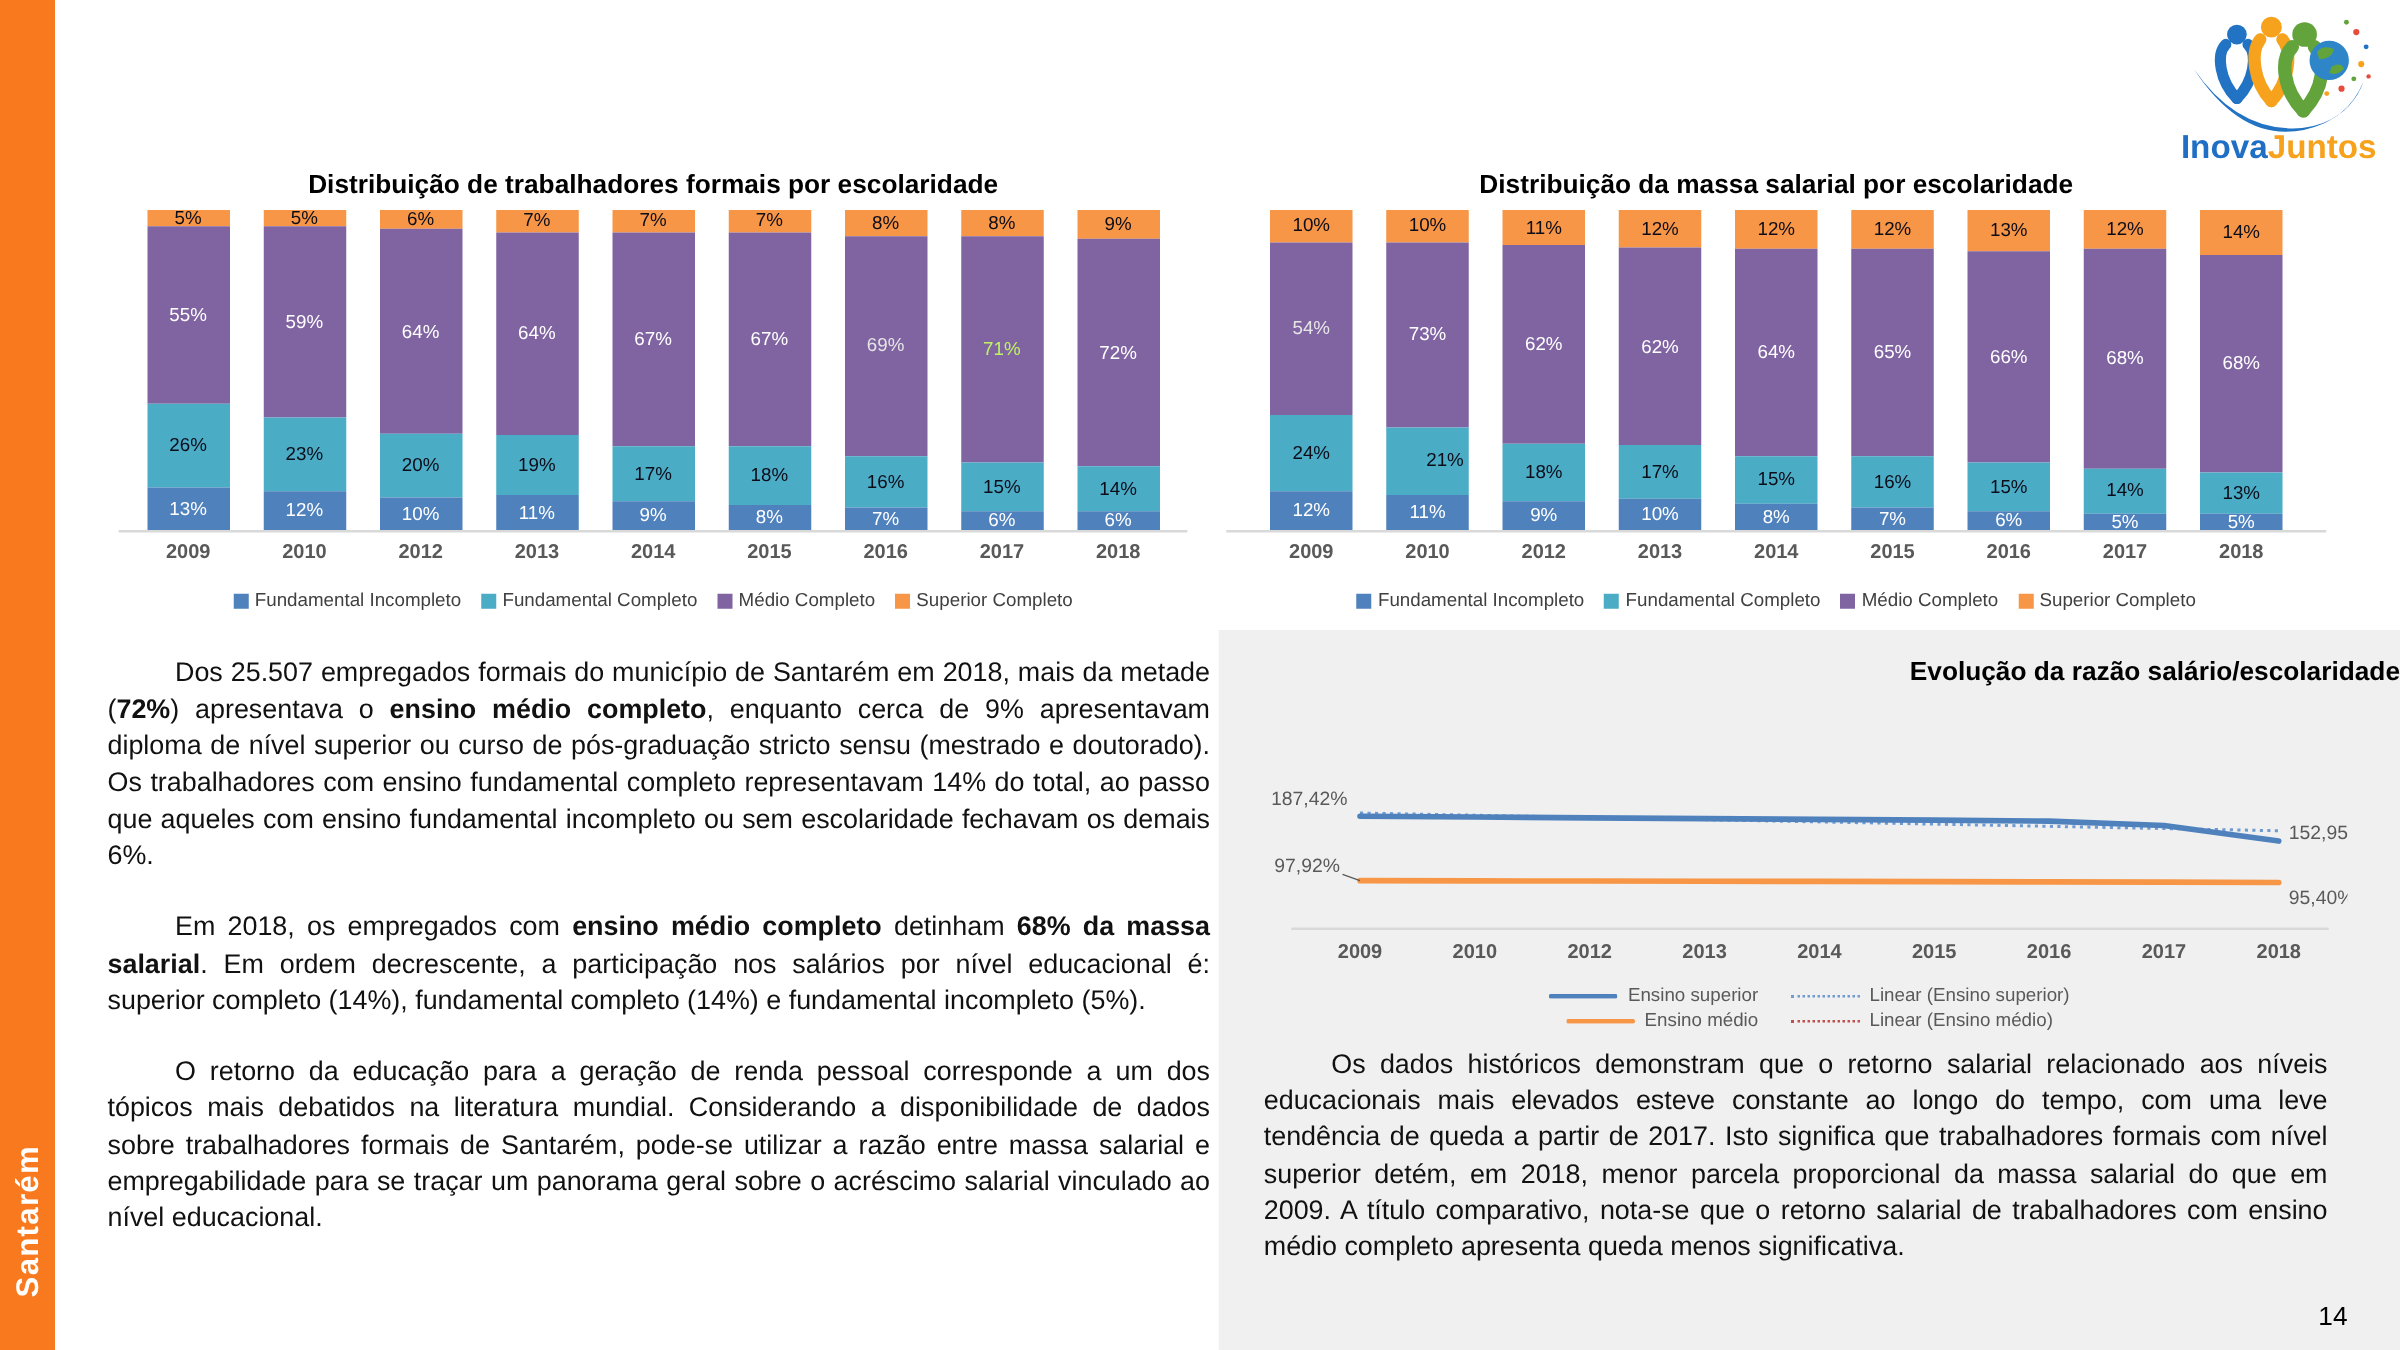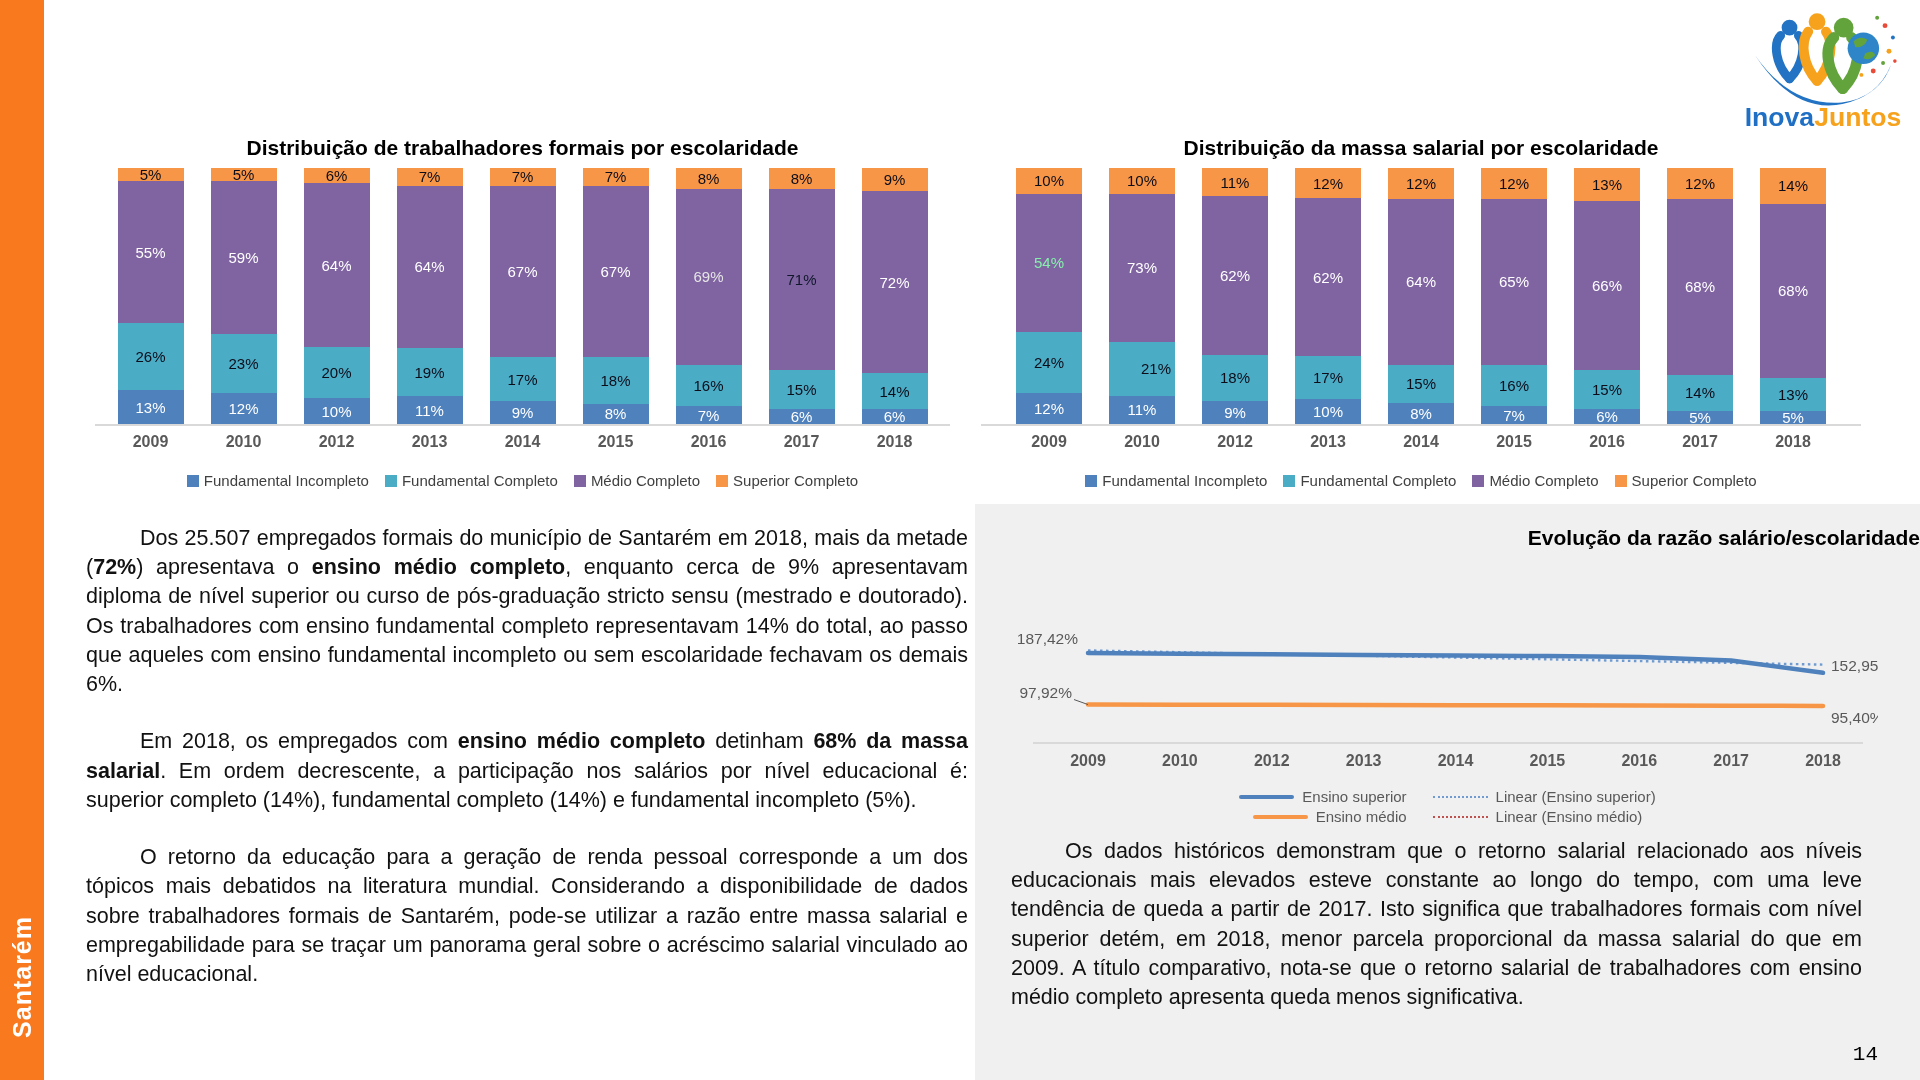--- a/index.html
+++ b/index.html
@@ -47,21 +47,21 @@
   .rl-item { display:flex; align-items:center; gap:8px; font-size:15px; color:#595959; white-space:nowrap; }
   .rl-line { width:55px; height:0; border-top:4px solid; border-radius:2px; }
   .rl-dots { width:55px; height:0; border-top:2px dotted; }
 
   
   .left-text { position:absolute; left:86px; top:524px; width:882px; font-size:21.5px; line-height:1.36; text-align:justify; }
   .left-text p { text-indent:54px; margin-bottom:28px; }
   .right-text { margin-top:12px; padding:0 58px 0 36px; font-size:21.5px; line-height:1.36; text-align:justify; }
   .right-text p { text-indent:54px; }
 
-  .page-number { position:absolute; right:42px; bottom:14px; font-size:21px; color:#000;font-family:Liberation Mono, monospace; }
+  .page-number { position:absolute; right:42px; bottom:14px; font-size:21px; color:#000; }
 </style>
 </head>
 <body>
 
 <div class="slide">
 
   <div class="sidebar">
     <div class="sidebar-label-wrap">
       <span>Santarém</span>
     </div>
@@ -142,21 +142,21 @@
         </div>
         <div class="bar-col">
           <div class="seg" style="height: 7%; background: rgb(79, 129, 189); color: rgb(255, 255, 255);">7%</div>
           <div class="seg" style="height: 16%; background: rgb(75, 172, 198); color: rgb(13, 13, 26);">16%</div>
           <div class="seg" style="height: 69%; background: rgb(128, 100, 162); color: #e5e5e5;">69%</div>
           <div class="seg" style="height: 8%; background: rgb(247, 150, 70); color: rgb(13, 13, 26);">8%</div>
         </div>
         <div class="bar-col">
           <div class="seg" style="height: 6%; background: rgb(79, 129, 189); color: rgb(255, 255, 255);">6%</div>
           <div class="seg" style="height: 15%; background: rgb(75, 172, 198); color: rgb(13, 13, 26);">15%</div>
-          <div class="seg" style="height: 71%; background: rgb(128, 100, 162); color: #0f172a;">71%</div>
+          <div class="seg" style="height: 71%; background: rgb(128, 100, 162); color: #bef264;">71%</div>
           <div class="seg" style="height: 8%; background: rgb(247, 150, 70); color: rgb(13, 13, 26);">8%</div>
         </div>
         <div class="bar-col">
           <div class="seg" style="height: 5.94059%; background: rgb(79, 129, 189); color: rgb(255, 255, 255);">6%</div>
           <div class="seg" style="height: 13.8614%; background: rgb(75, 172, 198); color: rgb(13, 13, 26);">14%</div>
           <div class="seg" style="height: 71.2871%; background: rgb(128, 100, 162); color: rgb(255, 255, 255);">72%</div>
           <div class="seg" style="height: 8.91089%; background: rgb(247, 150, 70); color: rgb(13, 13, 26);">9%</div>
         </div>
       </div>
     <div class="years-row">
@@ -189,21 +189,21 @@
         </div>
       </div>
   </section>
 
   <section class="bar-chart" id="chart-salary">
     <h2 class="chart-title">Distribuição da massa salarial por escolaridade</h2>
     <div class="bars-wrap">
         <div class="bar-col">
           <div class="seg" style="height: 12%; background: rgb(79, 129, 189); color: rgb(255, 255, 255);">12%</div>
           <div class="seg" style="height: 24%; background: rgb(75, 172, 198); color: rgb(13, 13, 26);">24%</div>
-          <div class="seg" style="height: 54%; background: rgb(128, 100, 162); color: #86efac;">54%</div>
+          <div class="seg" style="height: 54%; background: rgb(128, 100, 162); color: #e5e5e5;">54%</div>
           <div class="seg" style="height: 10%; background: rgb(247, 150, 70); color: rgb(13, 13, 26);">10%</div>
         </div>
         <div class="bar-col">
           <div class="seg" style="height: 11%; background: rgb(79, 129, 189); color: rgb(255, 255, 255);">11%</div>
           <div class="seg" style="height: 21%; background: rgb(75, 172, 198); color: rgb(13, 13, 26); padding-left: 28px;">21%</div>
           <div class="seg" style="height: 58%; background: rgb(128, 100, 162); color: rgb(255, 255, 255);">73%</div>
           <div class="seg" style="height: 10%; background: rgb(247, 150, 70); color: rgb(13, 13, 26);">10%</div>
         </div>
         <div class="bar-col">
           <div class="seg" style="height: 9%; background: rgb(79, 129, 189); color: rgb(255, 255, 255);">9%</div>

